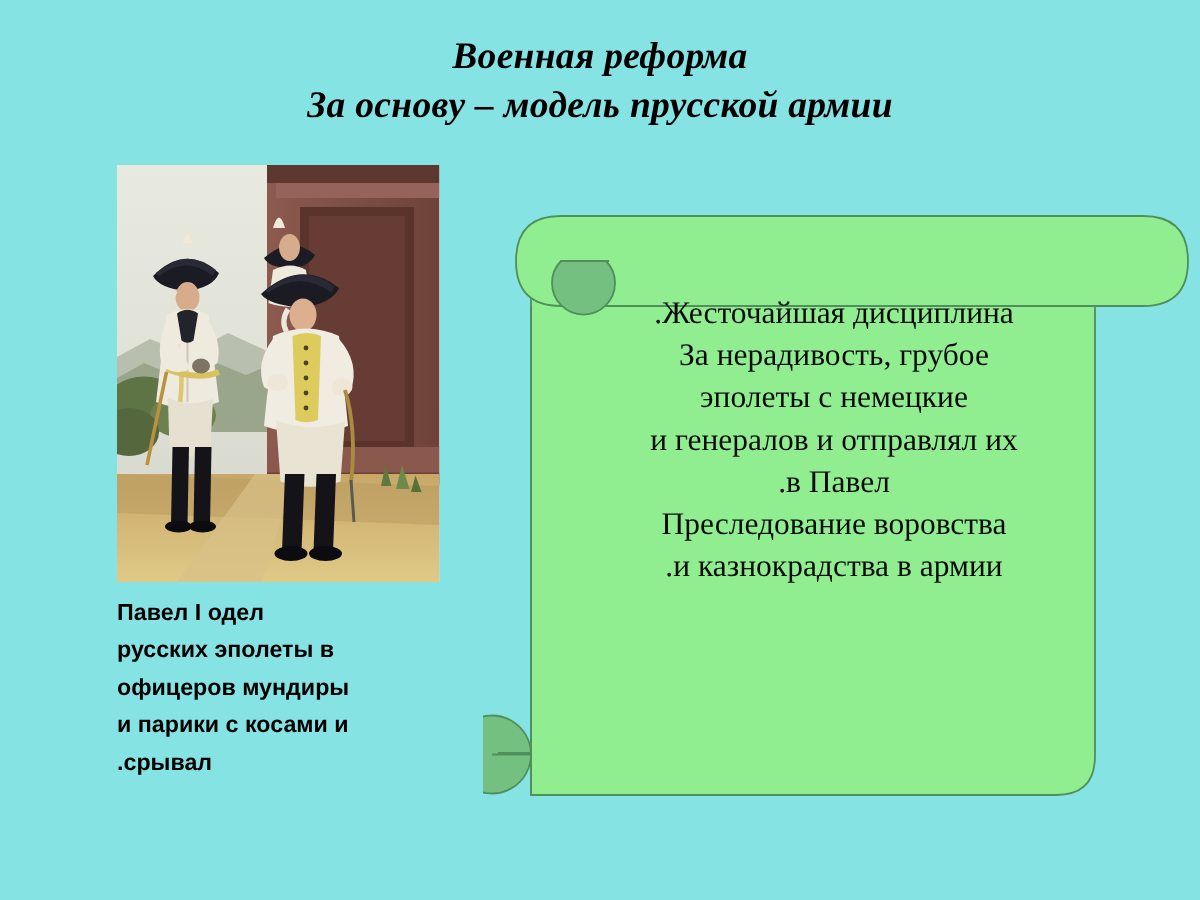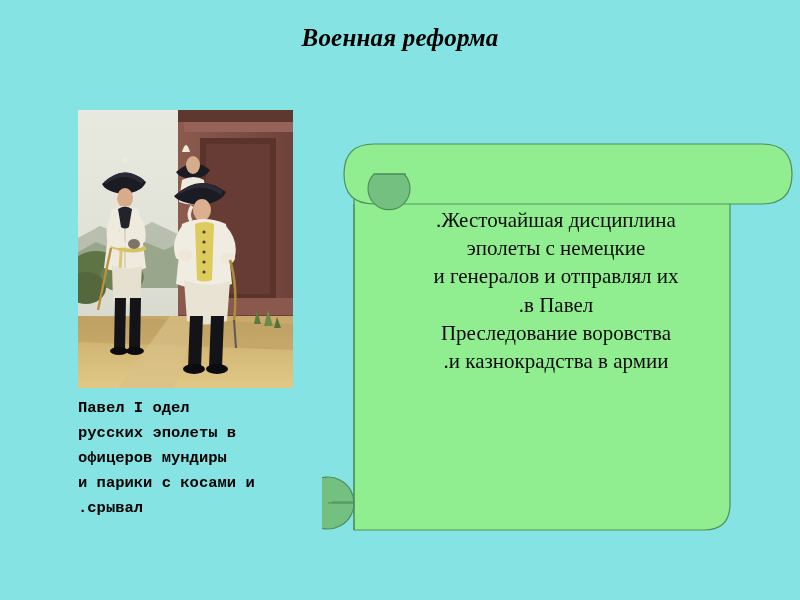--- a/index.html
+++ b/index.html
@@ -57,21 +57,21 @@
     width: 215px;
     height: 278px;
   }
 
   
   #caption {
     position: absolute;
     left: 78px;
     top: 396px;
     width: 225px;
-    font-family: Liberation Mono, monospace;
+    font-family: Liberation Sans, sans-serif;
     font-weight: bold;
     font-size: 15.5px;
     line-height: 1.62;
     color: #000000;
     text-align: left;
   }
   .caption-line { display: block; white-space: pre; }
 
   
   #callout {
@@ -91,31 +91,31 @@
   #callout-text {
     position: absolute;
     left: 38px;
     top: 62px;
     width: 392px;
     text-align: center;
     font-family: "Liberation Serif", "DejaVu Serif", serif;
     font-size: 21px;
     line-height: 1.345;
     color: #0b0b0b;
-    margin-top: 12px;
   }
   .body-line { display: block; white-space: pre; }
 </style>
 </head>
 <body>
 
 <div id="slide">
 
   <div id="title-block">
     <span class="title-line">Военная реформа</span>
+    <span class="title-line">За основу – модель прусской армии</span>
   </div>
 
   <div id="painting-frame">
     <svg id="painting-svg" viewBox="0 0 215 278" preserveAspectRatio="none">
       <defs>
         <linearGradient id="skyG" x1="0" y1="0" x2="0" y2="1">
           <stop offset="0%" stop-color="#e9eadf"></stop>
           <stop offset="55%" stop-color="#dfe0d6"></stop>
           <stop offset="100%" stop-color="#cfd3c5"></stop>
         </linearGradient>
@@ -245,20 +245,21 @@
       <line x1="52" y1="42" x2="84" y2="42" stroke="#4f8f5c" stroke-width="1.2"></line>
 
       <path d="M32 370 A26 26 0 1 0 32 372 L32 370 L10 370 Z" fill="#74c080" stroke="#4f8f5c" stroke-width="1.2"></path>
       <path d="M32 371 L6 371" stroke="#4f8f5c" stroke-width="1.2"></path>
 
       <line x1="32" y1="72" x2="32" y2="398" stroke="#4f8f5c" stroke-width="1.2"></line>
     </svg>
 
     <div id="callout-text">
       <span class="body-line">.Жесточайшая дисциплина</span>
+      <span class="body-line">За нерадивость, грубое</span>
       <span class="body-line">эполеты с немецкие</span>
       <span class="body-line">и генералов и отправлял их</span>
       <span class="body-line">.в Павел</span>
       <span class="body-line">Преследование воровства</span>
       <span class="body-line">.и казнокрадства в армии</span>
     </div>
   </div>
 
 </div>
 

